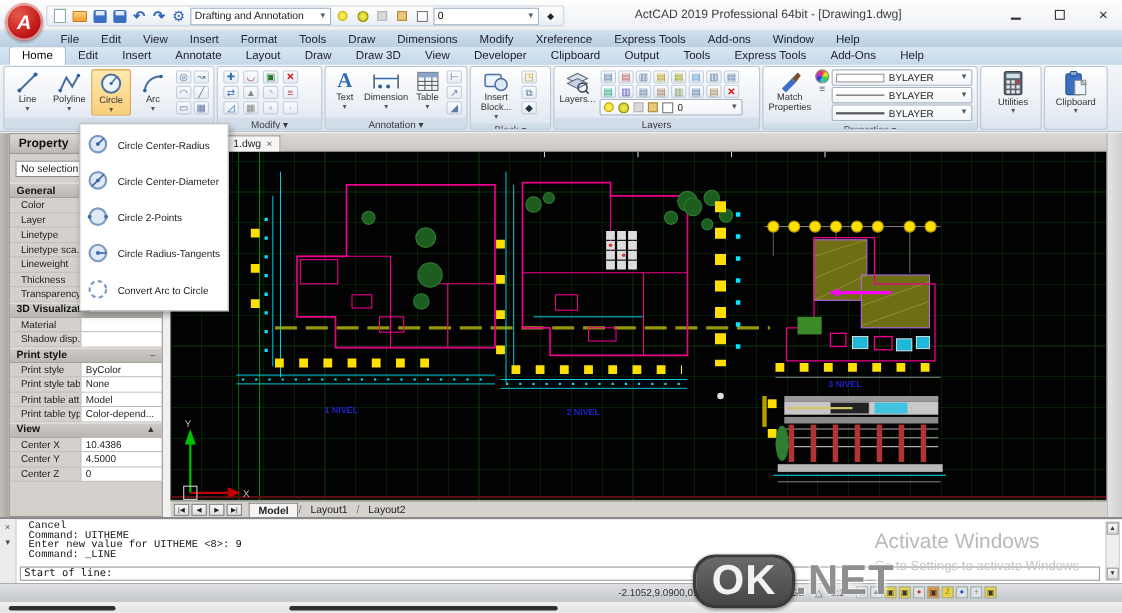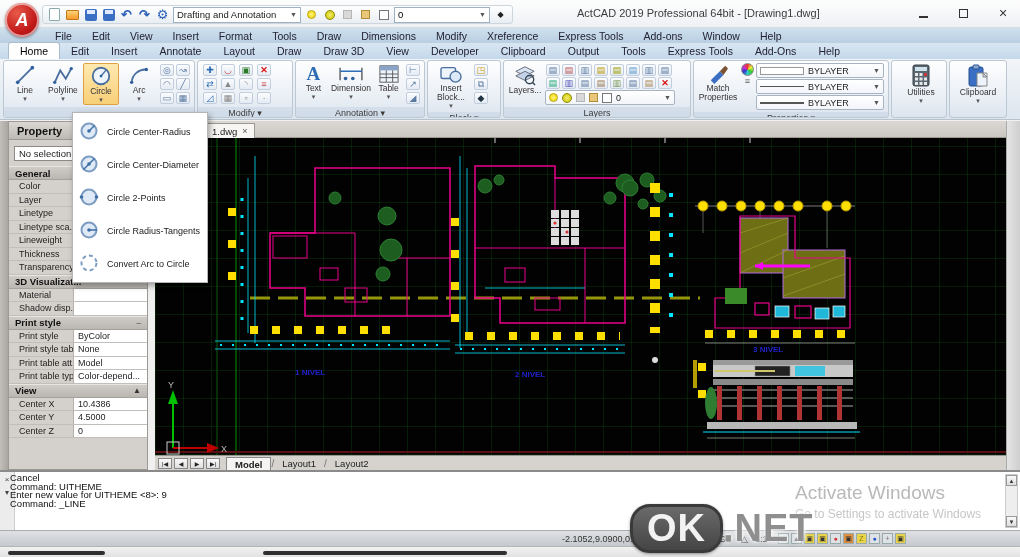--- a/index.html
+++ b/index.html
@@ -102,21 +102,21 @@
 
   
   .circlemenu{position:absolute;left:72px;top:112px;width:136px;background:#fff;border:1px solid #b5b5b5;
               box-shadow:2px 3px 6px rgba(0,0,0,.35);z-index:40;padding:2px 0}
   .cm-item{height:33px;display:flex;align-items:center;gap:8px;padding:0 4px 0 6px;font-size:9px;color:#222}
 
   
   .cmdwin{position:absolute;left:0;top:470px;width:1020px;height:60px;background:#fff;border-top:2px solid #8a8a8a}
   .cmdgutter{position:absolute;left:0;top:0;width:15px;height:60px;background:#ececec;border-right:1px solid #ccc;
              display:flex;flex-direction:column;align-items:center;gap:4px;padding-top:3px;font-size:8px;color:#444}
-  .cmdlines{position:absolute;left:10px;top:2px;right:20px;font-family:Liberation Sans, sans-serif;font-size:9.5px;line-height:8.5px;color:#111;white-space:pre}
+  .cmdlines{position:absolute;left:26px;top:2px;right:20px;font-family:Liberation Mono, monospace;font-size:9.5px;line-height:8.5px;color:#111;white-space:pre}
   .cmdinput{position:absolute;left:18px;top:43px;right:20px;height:13px;border:1px solid #9a9a9a;
             font-family:"DejaVu Sans Mono",monospace;font-size:9.5px;color:#111;display:flex;align-items:center;padding-left:3px;background:#fff}
   .cmdscroll{position:absolute;right:2px;top:2px;width:13px;height:54px;background:#eee;border:1px solid #ccc}
   .sbtn{width:11px;height:11px;background:linear-gradient(#fafafa,#ddd);border:1px solid #999;font-size:6px;color:#333;
         display:flex;align-items:center;justify-content:center}
   .sbtn.down{position:absolute;bottom:0}
 
   
   .statusbar{position:absolute;left:0;top:530px;width:1020px;height:16px;background:linear-gradient(#dfe1e4,#c6c9cd);
              border-top:1px solid #a9acb0;display:flex;align-items:center;font-size:9px;color:#333}
@@ -758,20 +758,23 @@
 
 <div class="cmdwin">
   <div class="cmdgutter">
     <span>×</span>
     <span>▾</span>
   </div>
   <div class="cmdlines">Cancel
 Command: UITHEME
 Enter new value for UITHEME &lt;8&gt;: 9
 Command: _LINE</div>
+  <div class="cmdinput">
+    <span>Start of line:</span>
+  </div>
   <div class="cmdscroll">
     <span class="sbtn">▲</span>
     <span class="sbtn down">▼</span>
   </div>
 </div>
 
 <div class="statusbar">
   <span class="st-coords">-2.1052,9.0900,0.0000</span>
   <span class="st-gl">OpenGL</span>
   <span class="st-tri">△</span>

